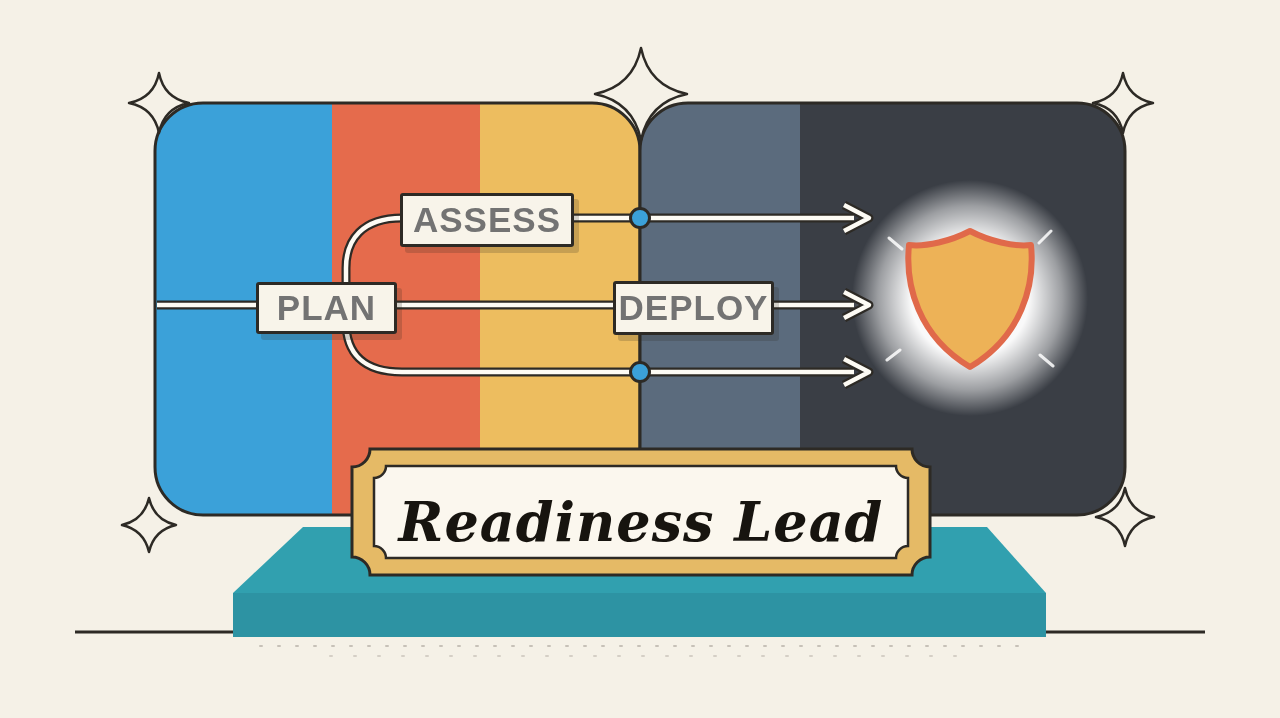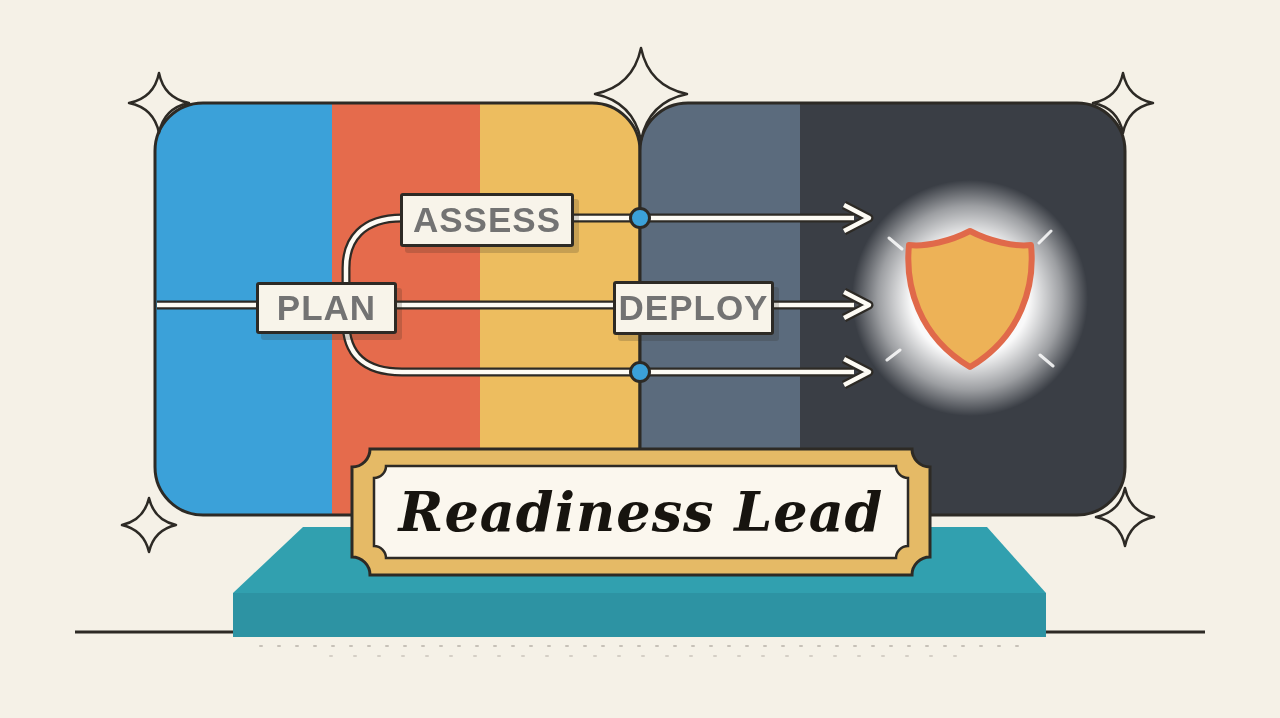--- a/index.html
+++ b/index.html
@@ -14,21 +14,21 @@
     background:var(--box_bg,#f8f4ea);
     border:3px solid var(--outline,#2d2a25);
     border-radius:3px;
     box-shadow:5px 6px 0 rgba(45,40,32,0.20);
     font-weight:bold;font-size:35px;letter-spacing:1px;color:#737373;
   }
   #box-plan{left:256px;top:282px;width:135px;height:46px;}
   #box-assess{left:400px;top:193px;width:168px;height:48px;}
   #box-deploy{left:577px;top:281px;width:155px;height:48px;margin-left:36px;}
   .plaque-text{
-    position:absolute;z-index:2;left:374px;top:466px;width:534px;height:92px;
+    position:absolute;z-index:2;left:374px;top:476px;width:534px;height:92px;
     display:flex;align-items:center;justify-content:center;
     font-family:"DejaVu Serif",serif;font-style:italic;font-weight:bold;
     font-size:54px;color:#17140f;letter-spacing:1px;white-space:nowrap;
   }
 </style>
 </head>
 <body>
 
 <div class="stage">
 

